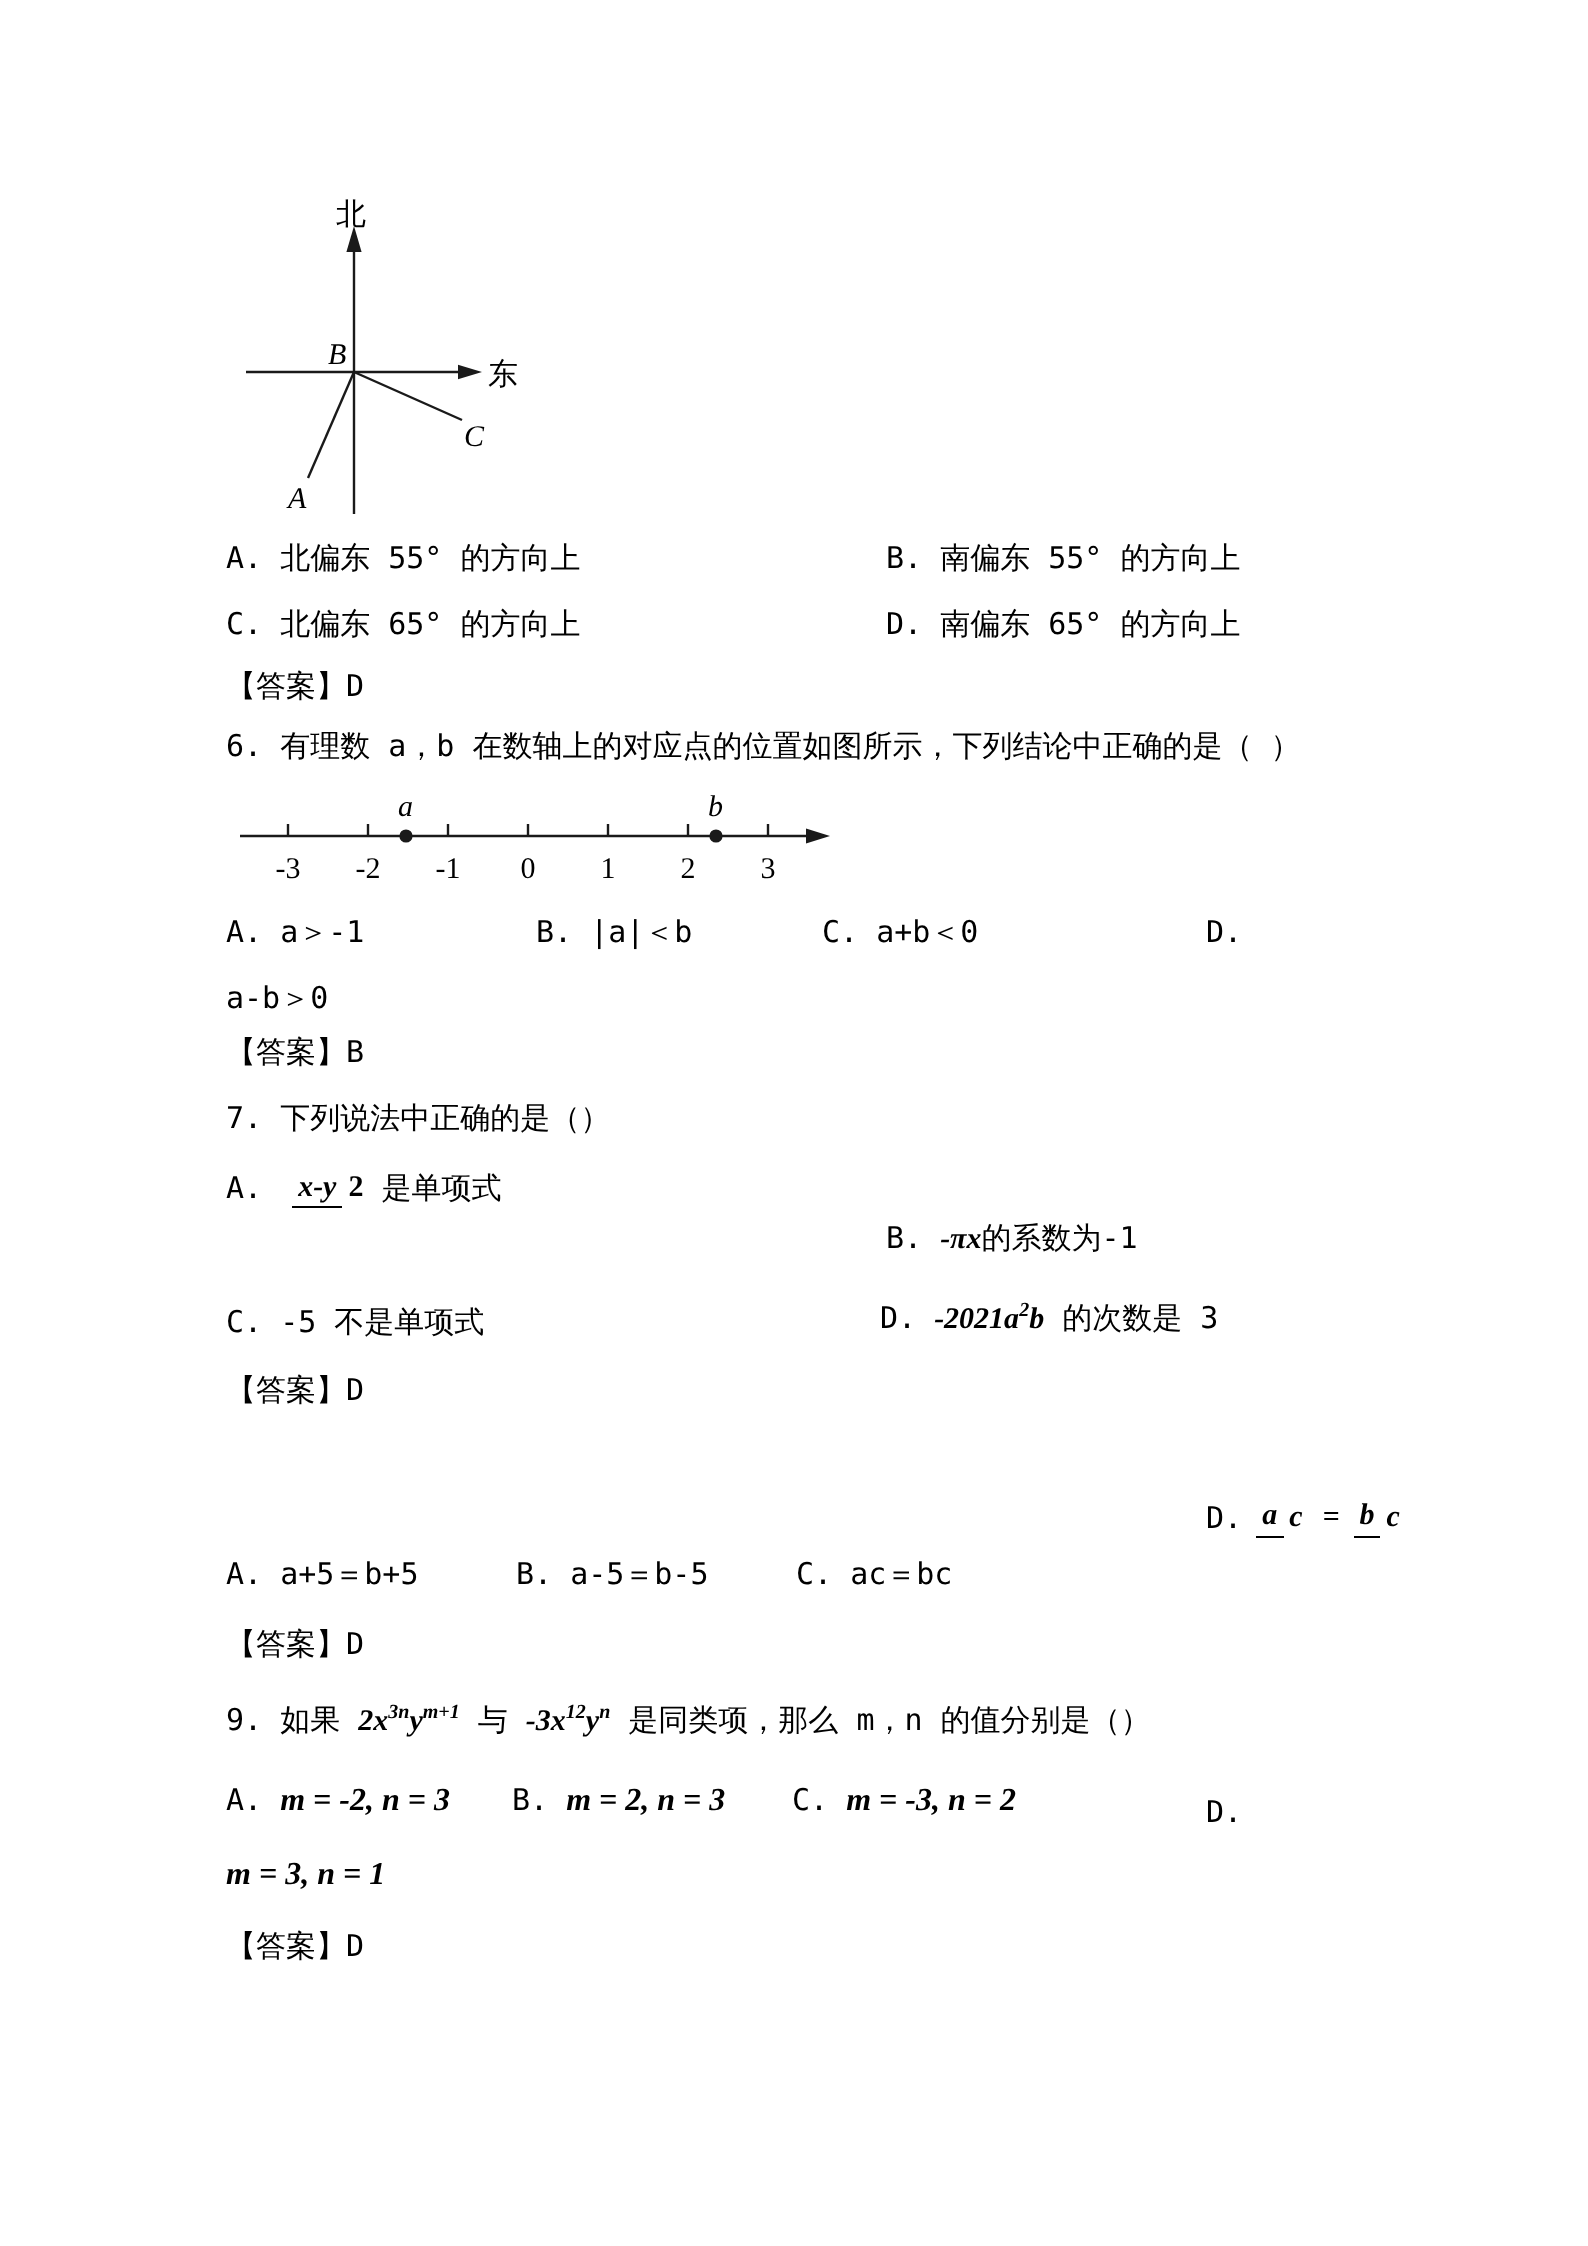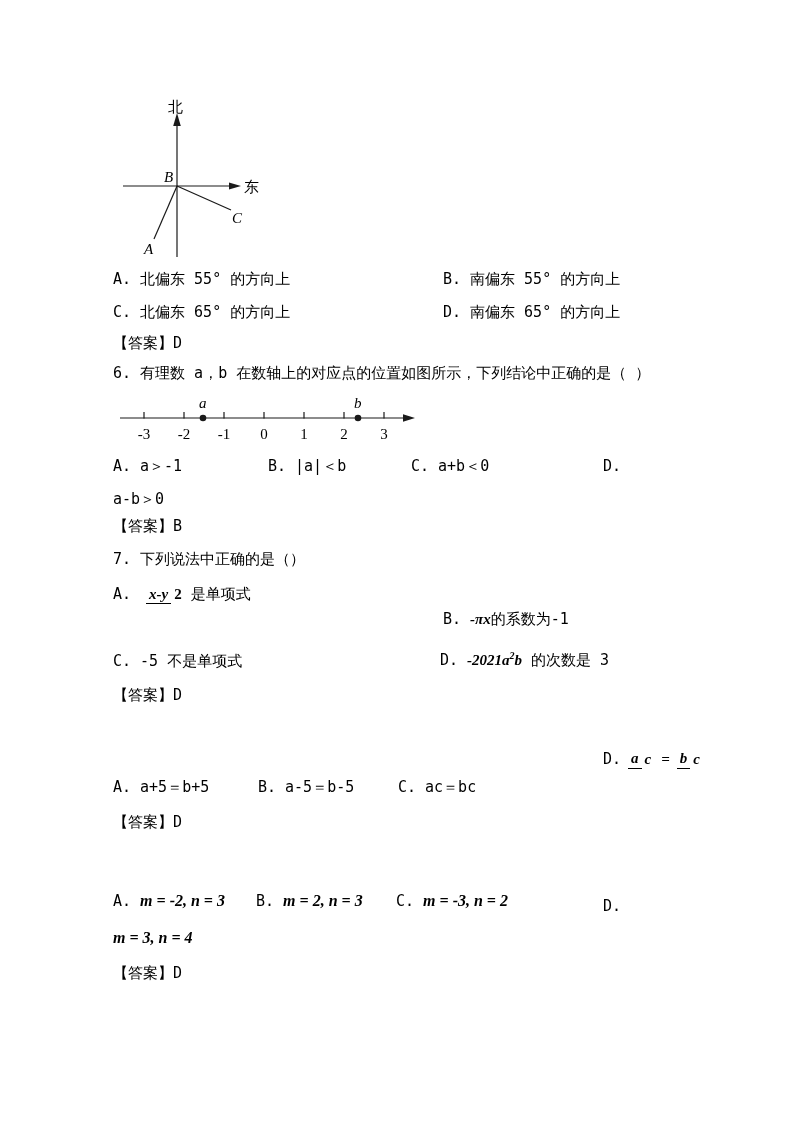--- a/index.html
+++ b/index.html
@@ -137,33 +137,40 @@
       <span class="den">c</span>
     </span>
     <span class="mathbi">=</span>
     <span class="frac">
       <span class="num">b</span>
       <span class="den">c</span>
     </span>
   </div>
   <div class="abs" style="left:113px;top:813px">【答案】D</div>
 
+  <div class="abs" style="left:113px;top:851px">
+    <span>9. 如果</span>
+    <span class="mathbi"><span>2x</span><sup>3n</sup><span>y</span><sup>m+1</sup></span>
+    <span>与</span>
+    <span class="mathbi"><span>-3x</span><sup>12</sup><span>y</span><sup>n</sup></span>
+    <span>是同类项，那么 m，n 的值分别是（）</span>
+  </div>
 
   <div class="abs row-base" style="left:113px;top:891px">
     <span class="lab">A.</span>
       <span class="mathbi q9math">m = -2, n = 3</span>
   </div>
   <div class="abs row-base" style="left:256px;top:891px">
     <span class="lab">B.</span>
       <span class="mathbi q9math">m = 2, n = 3</span>
   </div>
   <div class="abs row-base" style="left:396px;top:891px">
     <span class="lab">C.</span>
       <span class="mathbi q9math">m = -3, n = 2</span>
   </div>
   <div class="abs" style="left:603px;top:897px">
     <span class="lab">D.</span>
   </div>
-  <div class="abs mathbi q9math" style="left:113px;top:928px">m = 3, n = 4</div>
+  <div class="abs mathbi q9math" style="left:113px;top:928px">m = 3, n = 1</div>
   <div class="abs" style="left:113px;top:964px">【答案】D</div>
 
 
 </div>
 
 </body></html>

